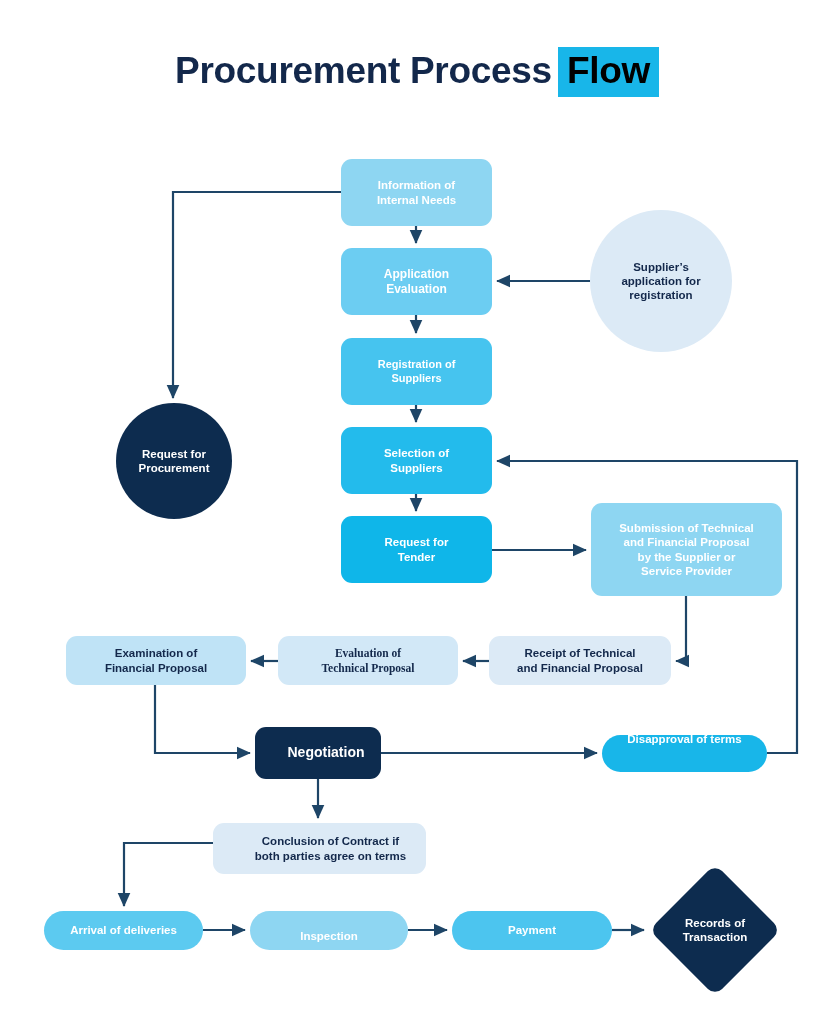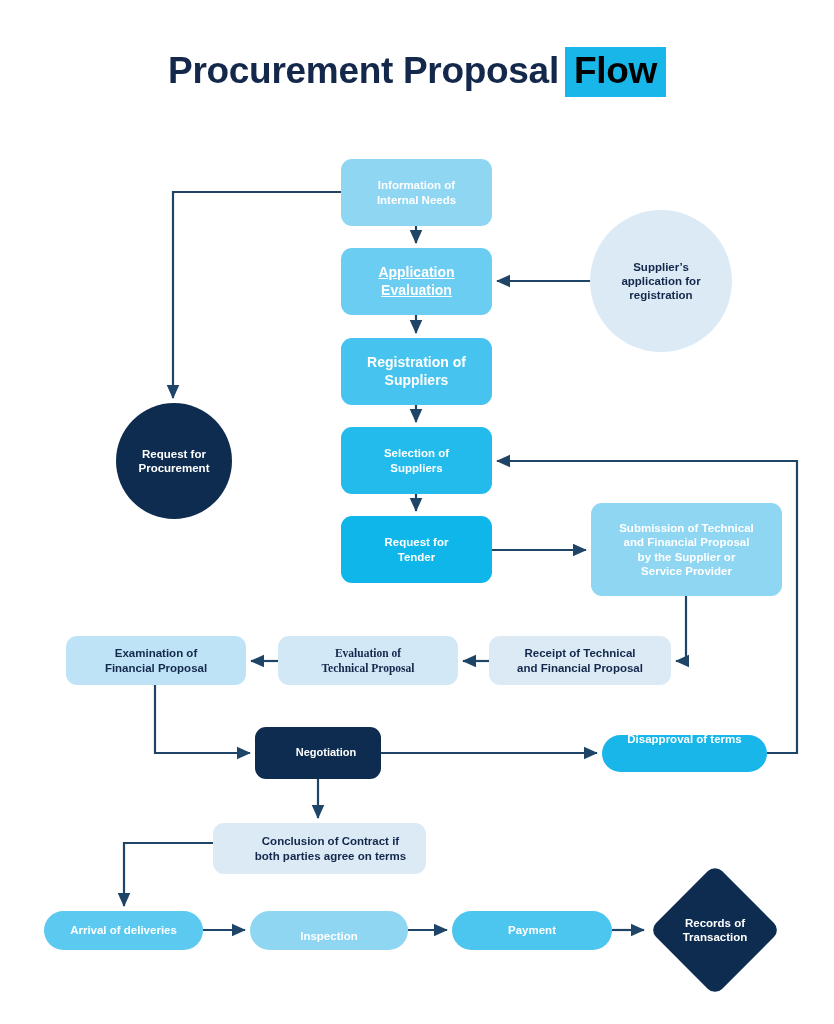--- a/index.html
+++ b/index.html
@@ -64,21 +64,21 @@
   }
   .lbl-white { color: #ffffff; }
   .lbl-navy  { color: #13284b; }
 </style>
 </head>
 <body>
 
 <div id="flow-root">
 
   <div class="title-wrap">
-    <span class="title-text">Procurement Proposal</span><span class="title-text title-hl">Flow</span>
+    <span class="title-text">Procurement Process</span><span class="title-text title-hl">Flow</span>
   </div>
 
   <svg class="canvas" id="flow-svg" viewBox="0 0 834 1024">
     <defs>
       <marker id="arw-r" markerWidth="7" markerHeight="7" refX="6" refY="3.5" orient="auto" markerUnits="strokeWidth">
         <path d="M0,0.6 L6.4,3.5 L0,6.4 z" fill="#1e4567"></path>
       </marker>
       <marker id="arw-l" markerWidth="7" markerHeight="7" refX="6" refY="3.5" orient="auto" markerUnits="strokeWidth">
         <path d="M0,0.6 L6.4,3.5 L0,6.4 z" fill="#1e4567"></path>
       </marker>
@@ -127,45 +127,45 @@
         <g>
           <rect x="668.3314" y="883.3314" width="93.3372" height="93.3372" rx="10" ry="10" fill="#0d2c4f" transform="rotate(45 715 930)"></rect>
         </g>
       </g>
   </svg>
 
   <div id="label-layer">
       <div class="node-label lbl-white" style="left: 341px; top: 159px; width: 151px; height: 67px; font-size: 11.5px;">
         <div>Information of<br>Internal Needs</div>
       </div>
-      <div class="node-label lbl-white" style="left: 341px; top: 248px; width: 151px; height: 67px; font-size: 14px; text-decoration: underline;">
+      <div class="node-label lbl-white" style="left: 341px; top: 248px; width: 151px; height: 67px; font-size: 12px;">
         <div>Application<br>Evaluation</div>
       </div>
-      <div class="node-label lbl-white" style="left: 341px; top: 338px; width: 151px; height: 67px; font-size: 14px;">
+      <div class="node-label lbl-white" style="left: 341px; top: 338px; width: 151px; height: 67px; font-size: 11px;">
         <div>Registration of<br>Suppliers</div>
       </div>
       <div class="node-label lbl-white" style="left: 341px; top: 427px; width: 151px; height: 67px; font-size: 11.5px;">
         <div>Selection of<br>Suppliers</div>
       </div>
       <div class="node-label lbl-white" style="left: 341px; top: 516px; width: 151px; height: 67px; font-size: 11.5px;">
         <div>Request for<br>Tender</div>
       </div>
       <div class="node-label lbl-white" style="left: 591px; top: 503px; width: 191px; height: 93px; font-size: 11.5px;">
         <div>Submission of Technical<br>and Financial Proposal<br>by the Supplier or<br>Service Provider</div>
       </div>
       <div class="node-label lbl-navy" style="left: 489px; top: 636px; width: 182px; height: 49px; font-size: 11.5px;">
         <div>Receipt of Technical<br>and Financial Proposal</div>
       </div>
       <div class="node-label lbl-navy" style="left: 278px; top: 636px; width: 180px; height: 49px; font-size: 11.5px; font-family: Liberation Serif, serif;">
         <div>Evaluation of<br>Technical Proposal</div>
       </div>
       <div class="node-label lbl-navy" style="left: 66px; top: 636px; width: 180px; height: 49px; font-size: 11.5px;">
         <div>Examination of<br>Financial Proposal</div>
       </div>
-      <div class="node-label lbl-white" style="left: 255px; top: 727px; width: 142px; height: 52px; font-size: 11px;">
+      <div class="node-label lbl-white" style="left: 255px; top: 727px; width: 142px; height: 52px; font-size: 14px;">
         <div>Negotiation</div>
       </div>
       <div class="node-label lbl-white" style="left: 602px; top: 692px; width: 165px; height: 37px; font-size: 11.5px; margin-top: 29px;">
         <div>Disapproval of terms</div>
       </div>
       <div class="node-label lbl-navy" style="left: 213px; top: 823px; width: 235px; height: 51px; font-size: 11.5px; justify-content: center;">
         <div>Conclusion of Contract if<br>both parties agree on terms</div>
       </div>
       <div class="node-label lbl-white" style="left: 44px; top: 911px; width: 159px; height: 39px; font-size: 11.5px;">
         <div>Arrival of deliveries</div>

